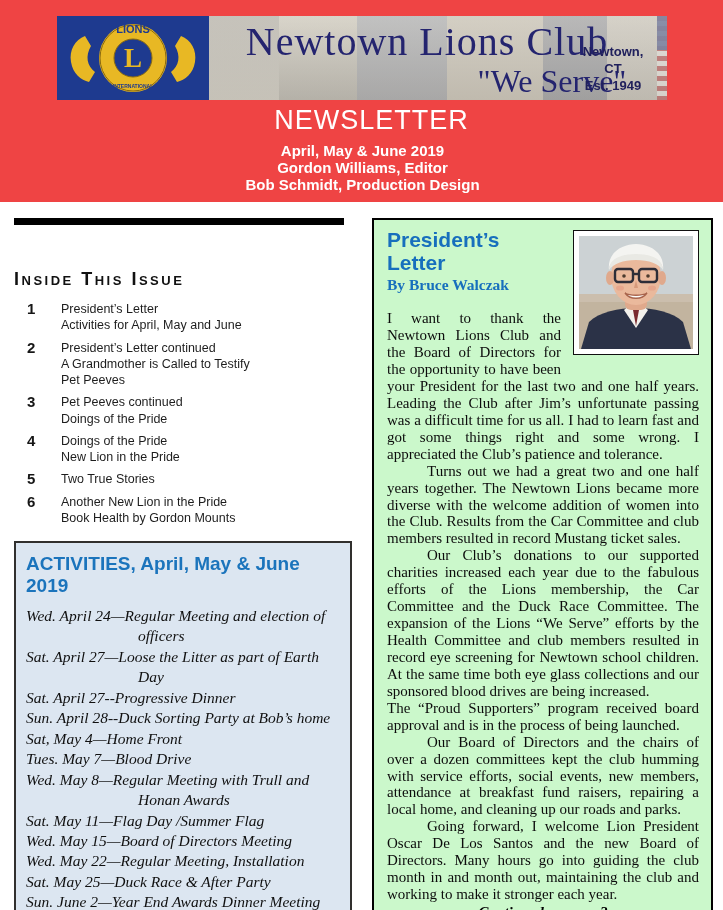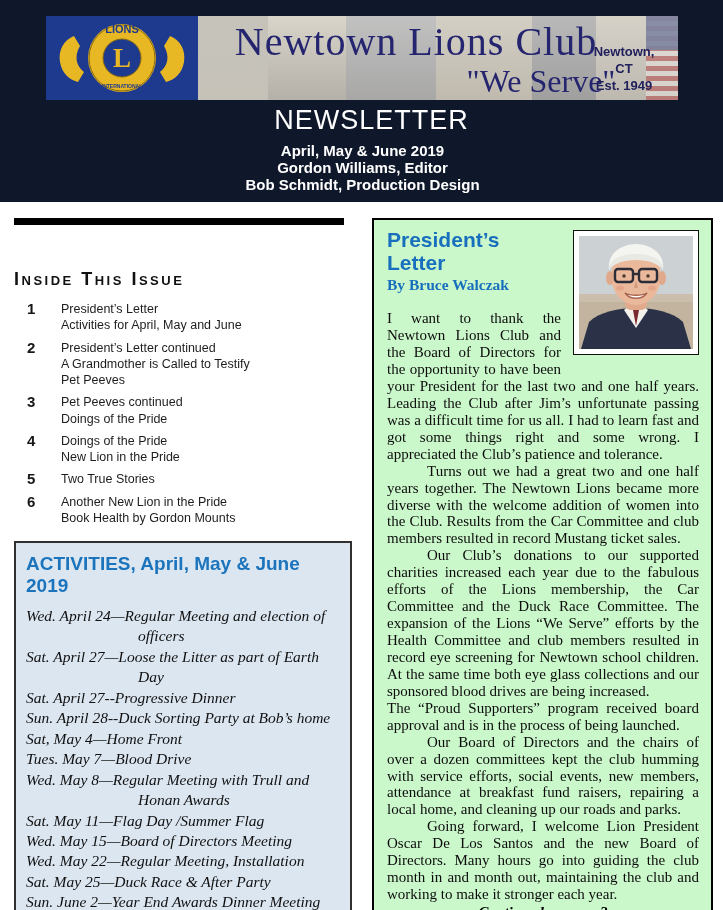--- a/index.html
+++ b/index.html
@@ -4,21 +4,21 @@
 <style>
   * { margin:0; padding:0; box-sizing:border-box; }
   html,body { background:#ffffff; }
   body {
     width:723px; height:910px; overflow:hidden;
     font-family:"Liberation Sans", sans-serif;
     position:relative;
   }
 
   
-  .header { background:#0f172a; padding:16px 0 7px; }
+  .header { background:#ef4444; padding:16px 11px 7px; }
   .banner {
     position:relative; height:84px; margin:0 45px 0 46px;
     background:linear-gradient(180deg,#e3e1da 0%,#d6d4cd 60%,#cfccc4 100%);
     overflow:hidden;
   }
   .tile { position:absolute; top:0; height:100%; opacity:.40; }
   .t1 { left:152px; width:70px; background:linear-gradient(#9a958c,#b8b2a5); }
   .t2 { left:222px; width:78px; background:linear-gradient(#c9c2b2,#8d887e); }
   .t3 { left:300px; width:90px; background:linear-gradient(#8f929b,#6e707a); }
   .t4 { left:390px; width:96px; background:linear-gradient(#bdb4a2,#a99f8d); }

